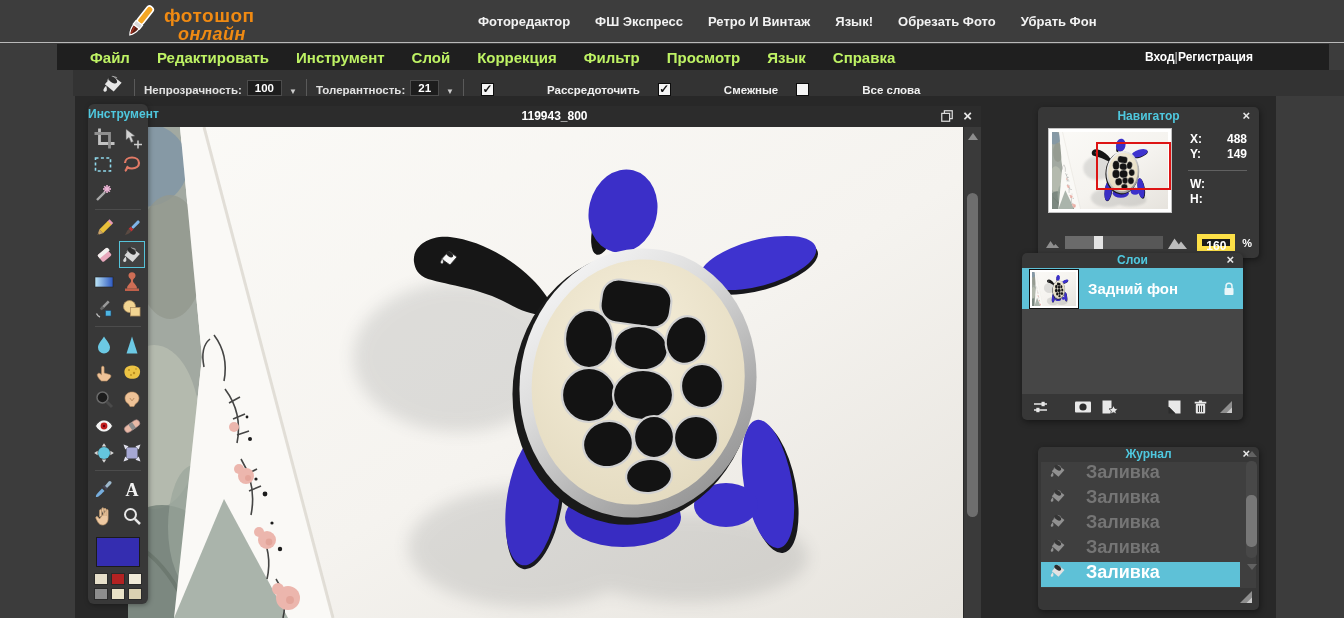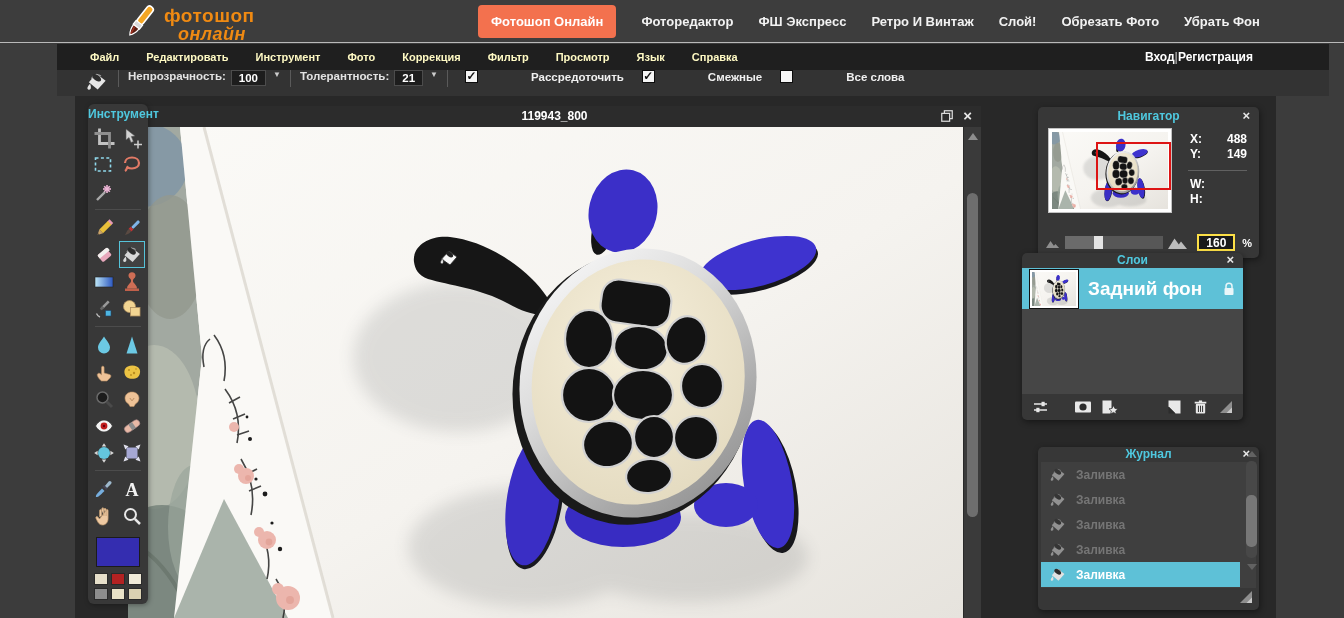--- a/index.html
+++ b/index.html
@@ -12,27 +12,27 @@
   .logo { position:absolute; left:120px; top:2px; display:flex; align-items:center; gap:4px; }
   .logo-txt div { color:#f08a12; font-weight:bold; line-height:1.0; letter-spacing:.5px; }
   .logo-l1 { font-size:19px; }
   .logo-l2 { font-size:18px; margin-left:14px;font-style:italic; }
   .hdr-nav { position:absolute; left:478px; top:0; height:43px; display:flex; align-items:center; gap:25px; }
   .hdr-item { color:#f2f2f2; font-size:13px; font-weight:bold; white-space:nowrap; cursor:pointer; }
   .hdr-item.active { background:#f3714e; padding:9px 13px; border-radius:4px; color:#fff; }
 
   
   .menubar { position:absolute; left:57px; top:44px; width:1272px; height:26px; background:#1f1f1f; display:flex; align-items:center; padding-left:33px; z-index:9; }
-  .menu-item { color:#fef9c3; font-size:11px; font-weight:bold; margin-right:27px; cursor:pointer; white-space:nowrap; }
+  .menu-item { color:#bef264; font-size:15px; font-weight:bold; margin-right:27px; cursor:pointer; white-space:nowrap; }
   .auth { margin-left:auto; margin-right:76px; color:#fff; font-size:12px; font-weight:bold; display:flex; }
   .auth span { cursor:pointer; }
   .auth .sep { color:#9a9a9a; cursor:default; }
 
   
-  .optionsbar { position:absolute; left:57px; top:70px; width:1272px; height:26px; background:#333333; display:flex; align-items:flex-start; padding-left:28px; z-index:9; }
+  .optionsbar { position:absolute; left:73px; top:70px; width:1272px; height:26px; background:#333333; display:flex; align-items:flex-end; padding-left:28px; z-index:9; }
   .opt-divider { width:1px; height:17px; background:#5a5a5a; margin:0 9px; }
   .opt-label { color:#e2e2e2; font-size:11.5px; font-weight:bold; white-space:nowrap; }
   .opt-box { background:#1d1d1d; border:1px solid #4c4c4c; color:#fff; font-size:11.5px; font-weight:bold; padding:1px 7px; margin-left:5px; min-width:26px; text-align:center; }
   .opt-caret { color:#cccccc; font-size:8px; margin-left:7px; cursor:pointer; }
   .opt-check { display:flex; align-items:center; gap:6px; margin-right:18px; cursor:pointer; }
   .cb { width:13px; height:13px; background:#f5f5f5; border:1px solid #0c0c0c; color:#111; font-size:12px; font-weight:bold; line-height:11px; text-align:center; }
   .opt-check .lbl { color:#f0f0f0; font-size:11.5px; font-weight:bold; white-space:nowrap;padding-left:47px; }
 
   
   .workspace { position:absolute; left:75px; top:96px; width:1201px; height:522px; background:#282828; z-index:1; }
@@ -73,45 +73,45 @@
   .nav-thumb { position:absolute; left:10px; top:21px; width:124px; height:85px; background:#ffffff; border:1px solid #c2c2c2; padding:3px; cursor:pointer; }
   .nav-view-rect { position:absolute; left:47px; top:13px; width:75px; height:48px; border:2px solid #dd1414; cursor:pointer; }
   .nav-info { position:absolute; left:152px; top:25px; width:57px; color:#fff; font-size:12px; font-weight:bold; }
   .nav-info .r { display:flex; justify-content:space-between; line-height:15px; }
   .nav-div { position:absolute; left:150px; top:63px; width:59px; border-top:1px solid #616161; }
   .nav-wh { position:absolute; left:152px; top:70px; color:#fff; font-size:12px; font-weight:bold; line-height:15px; }
   .nav-zoomrow { position:absolute; left:7px; top:127px; width:207px; display:flex; align-items:center; }
   .nav-track { position:relative; width:99px; height:13px; background:#575757; margin:0 4px; cursor:pointer; }
   .nav-track .lite { position:absolute; left:0; top:0; width:30px; height:13px; background:#6b6b6b; }
   .nav-track .nthumb { position:absolute; left:29px; top:0; width:9px; height:13px; background:#e4e4e4; cursor:pointer; }
-  .nav-zoombox { width:38px; height:17px; background:#1b1b1b; border:2px solid #fde047; color:#fff; font-size:12px; font-weight:bold; text-align:center; line-height:15px; margin-left:9px; }
+  .nav-zoombox { width:38px; height:17px; background:#1b1b1b; border:5px solid #fde047; color:#fff; font-size:12px; font-weight:bold; text-align:center; line-height:15px; margin-left:9px; }
   .nav-pct { color:#fff; font-size:11px; font-weight:bold; margin-left:7px; }
 
   
   .layers-panel { left:1022px; top:253px; width:221px; height:167px; }
   .layers-panel .ptitle-bar { height:15px; }
   .layers-panel .ptitle-txt { line-height:15px; }
   .layers-panel .pclose { top:-1px; }
   .layer-row { height:41px; display:flex; align-items:center; padding:0 8px; cursor:pointer; }
   .layer-row.selected { background:#5ec1d7; }
   .layer-thumb { width:48px; height:38px; background:#fff; padding:2px; outline:1px solid #111; display:flex; }
-  .layer-name { color:#fff; font-size:19px; font-weight:bold; margin-left:10px; }
+  .layer-name { color:#fff; font-size:15px; font-weight:bold; margin-left:10px; }
   .layer-lock { margin-left:auto; display:flex; cursor:pointer; }
   .layers-empty { height:85px; background:#464646; }
   .layers-toolbar { height:26px; display:flex; align-items:center; padding:0 10px; gap:13px; }
   .layers-toolbar .ico { display:flex; cursor:pointer; }
   .lt-right { margin-left:auto; display:flex; gap:11px; align-items:center; }
 
   
   .hist-panel { left:1038px; top:447px; width:221px; height:163px; }
   .hist-panel .ptitle-bar { height:15px; }
   .hist-panel .ptitle-txt { line-height:15px; }
   .hist-panel .pclose { top:-1px; }
   .hist-list { position:relative; margin:0 3px; height:126px; background:#3f3f3f; overflow:hidden; }
-  .hist-row { height:25px; display:flex; align-items:center; padding-left:8px; gap:9px; color:#757575; font-size:12px; font-weight:bold; cursor:pointer; }
+  .hist-row { height:25px; display:flex; padding-left:8px; gap:19px; color:#757575; font-size:18px; font-weight:bold; cursor:pointer; }
   .hist-row .hico { display:flex; opacity:.5; }
   .hist-row.active { background:#5ec1d7; color:#ffffff; width:calc(100% - 16px); }
   .hist-row.active .hico { opacity:1; }
   .hist-scroll { position:absolute; right:1px; top:2px; width:13px; height:121px; }
   .hs-up { position:absolute; top:2px; left:2px; width:0; height:0; border-left:5px solid transparent; border-right:5px solid transparent; border-bottom:6px solid #626262; cursor:pointer; }
   .hs-track { position:absolute; left:1px; top:12px; width:11px; height:97px; background:#484848; border-radius:5px; }
   .hs-thumb { position:absolute; left:1px; top:46px; width:11px; height:52px; background:#777777; border-radius:5px; cursor:pointer; }
   .hs-down { position:absolute; bottom:0px; left:2px; width:0; height:0; border-left:5px solid transparent; border-right:5px solid transparent; border-top:6px solid #626262; cursor:pointer; }
   .hist-bottom { position:relative; height:20px; }
   .hist-bottom .corner { position:absolute; right:6px; top:2px; cursor:pointer; display:flex; }
@@ -132,36 +132,35 @@
             <path d="M18.5 27c1 3 1 5.5 1.5 7.5" stroke="#a33222" stroke-width="1.4" fill="none"></path>
           </g>
         </svg>
       </span>
       <span class="logo-txt">
         <div class="logo-l1">фотошоп</div>
         <div class="logo-l2">онлайн</div>
       </span>
     </div>
     <div class="hdr-nav" id="hdr-nav">
-        <div class="hdr-item active">Фотошоп Онлайн</div>
         <div class="hdr-item">Фоторедактор</div>
         <div class="hdr-item">ФШ Экспресс</div>
         <div class="hdr-item">Ретро И Винтаж</div>
-        <div class="hdr-item">Слой!</div>
+        <div class="hdr-item">Язык!</div>
         <div class="hdr-item">Обрезать Фото</div>
         <div class="hdr-item">Убрать Фон</div>
       </div>
   </div>
 
   <div class="menubar">
     <span id="menu-items" style="display:flex;">
         <span class="menu-item">Файл</span>
         <span class="menu-item">Редактировать</span>
         <span class="menu-item">Инструмент</span>
-        <span class="menu-item">Фото</span>
+        <span class="menu-item">Слой</span>
         <span class="menu-item">Коррекция</span>
         <span class="menu-item">Фильтр</span>
         <span class="menu-item">Просмотр</span>
         <span class="menu-item">Язык</span>
         <span class="menu-item">Справка</span>
       </span>
     <span class="auth">
       <span>Вход</span>
       <span class="sep">|</span>
       <span>Регистрация</span>

